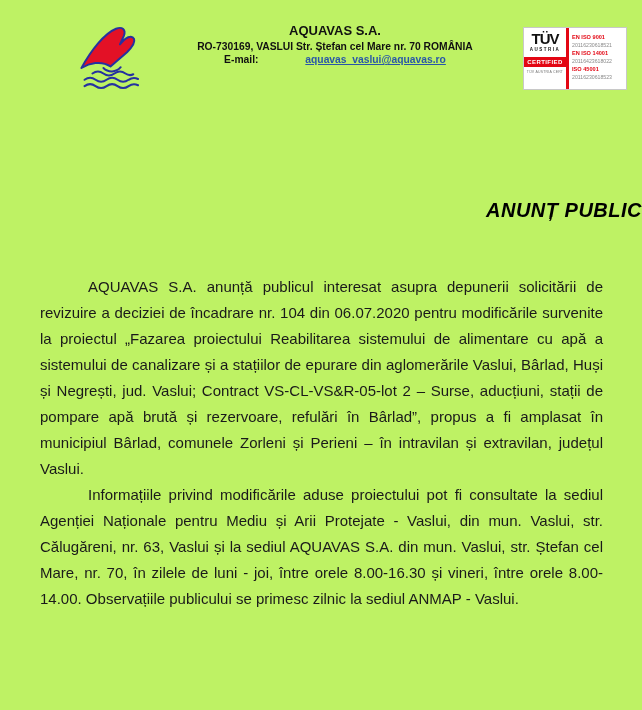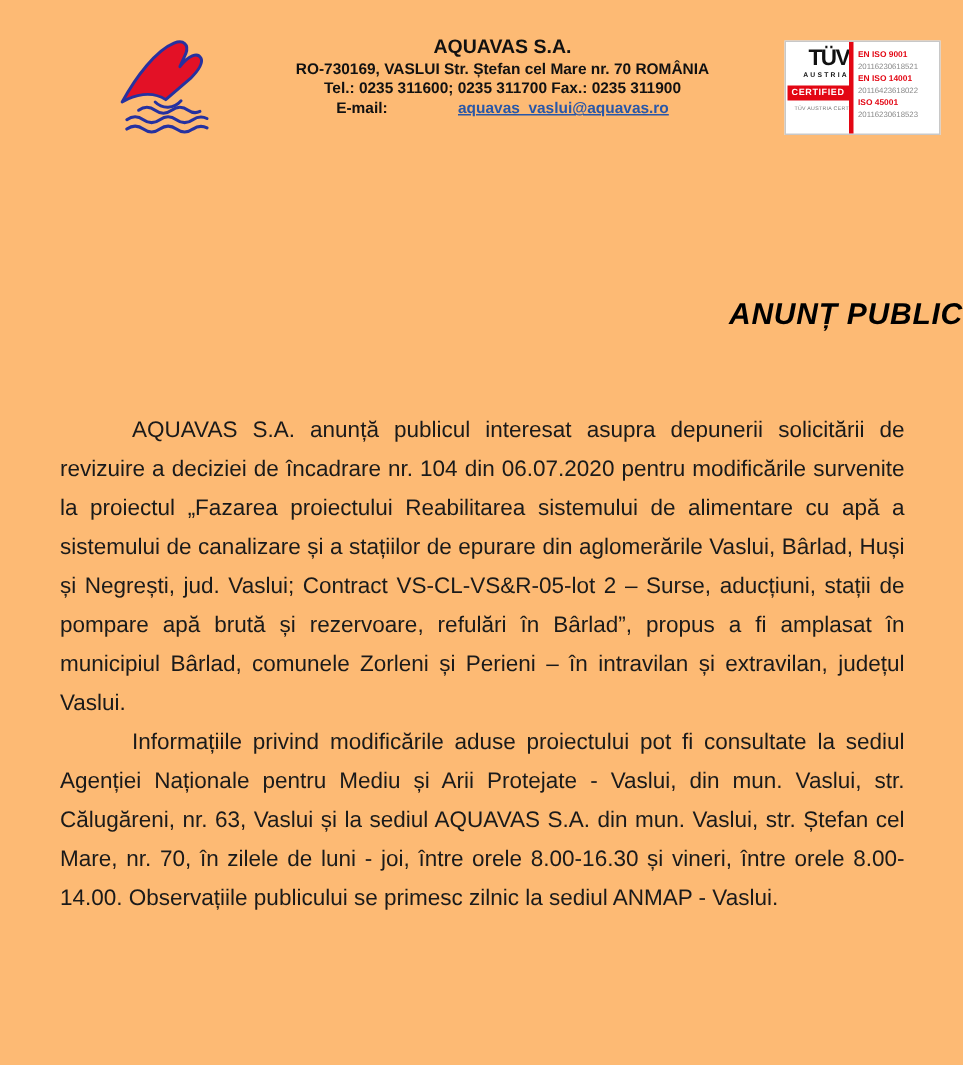--- a/index.html
+++ b/index.html
@@ -3,21 +3,21 @@
 <meta charset="utf-8">
 <style>
   * { margin: 0; padding: 0; box-sizing: border-box; }
   html, body { background: #ffffff; }
   body { font-family: "Liberation Sans", sans-serif; color: #111; }
 
   .page {
     position: relative;
     width: 642px;
     height: 710px;
-    background: #fdba74;
+    background: #bef264;
     overflow: hidden;
     margin: 0 auto;
   }
 
   
   .logo {
     position: absolute;
     left: 76px;
     top: 24px;
     width: 80px;
@@ -58,21 +58,21 @@
     width: 104px;
     height: 63px;
     border: 1px solid #c8c8c8;
     background: #ffffff;
     display: flex;
   }
   .tuv-left {
     width: 42px;
     display: flex;
     flex-direction: column;
-    align-items: flex-end;
+    align-items: center;
     padding-top: 4px;
   }
   .tuv-logo {
     font-size: 15px;
     font-weight: bold;
     letter-spacing: -1px;
     color: #111;
     line-height: 14px;
   }
   .tuv-austria {
@@ -154,21 +154,20 @@
       <path d="M34,56 C40,62 50,62 56,55" fill="none" stroke="#2531a0" stroke-width="2.5" stroke-linecap="round"></path>
       <path d="M20,63 q7,-5 14,0 q7,5 14,0 q7,-5 14,0 q5,3.5 10,1" fill="none" stroke="#2531a0" stroke-width="2.6" stroke-linecap="round"></path>
       <path d="M10,71 q7,-5 14,0 q7,5 14,0 q7,-5 14,0 q7,5 14,0 q6,-4 12,-1" fill="none" stroke="#2531a0" stroke-width="2.6" stroke-linecap="round"></path>
       <path d="M10,79 q7,-5 14,0 q7,5 14,0 q7,-5 14,0 q7,5 14,0 q6,-4 12,-1" fill="none" stroke="#2531a0" stroke-width="2.6" stroke-linecap="round"></path>
     </svg>
   </div>
 
   <div class="company-info">
     <div class="company-name">AQUAVAS S.A.</div>
     <div class="company-line">RO-730169, VASLUI  Str. Ștefan cel Mare nr. 70 ROMÂNIA</div>
-    <div class="company-line">Tel.: 0235 311600; 0235 311700 Fax.: 0235 311900</div>
     <div class="company-line">
       <span>E-mail:</span>
       <a class="email-link">aquavas_vaslui@aquavas.ro</a>
     </div>
   </div>
 
   <div class="tuv-badge">
     <div class="tuv-left">
       <div class="tuv-logo">TÜV</div>
       <div class="tuv-austria">AUSTRIA</div>

